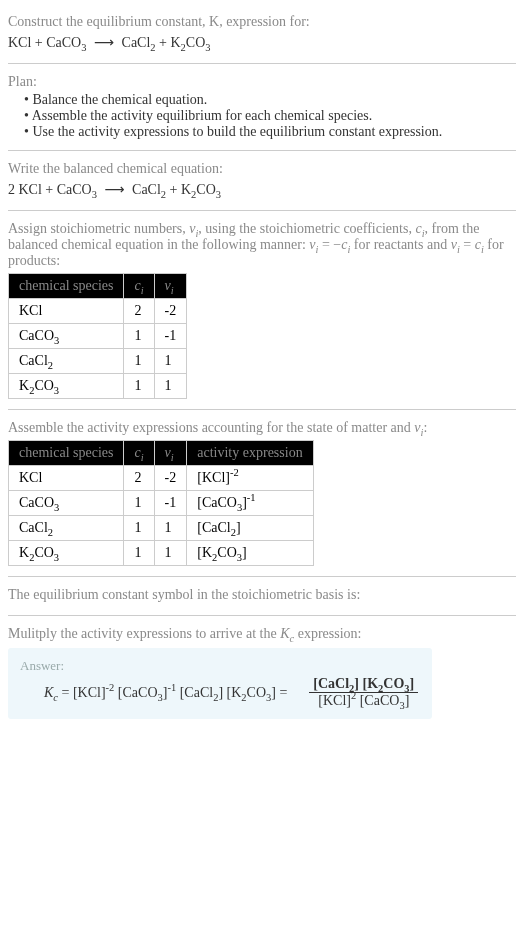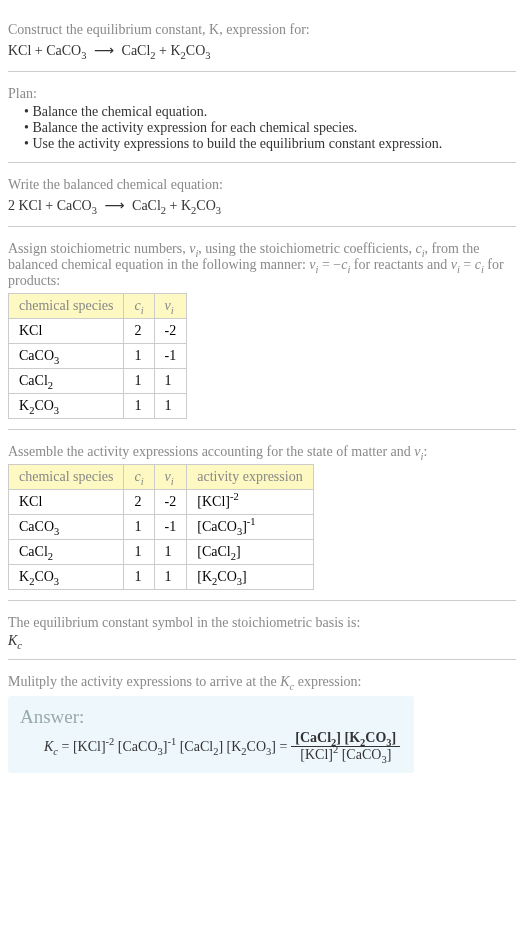--- a/index.html
+++ b/index.html
@@ -6,21 +6,20 @@
     margin: 0;
     padding: 8px;
     font-family: Georgia, 'Times New Roman', serif;
     font-size: 14px;
     color: #333;
     background: #fff;
     width: 508px;
   }
   .section {
     padding: 6px 0;
-    margin-top: 8px;
   }
   .divider {
     border-top: 1px solid #ccc;
     margin: 4px 0;
   }
   .prompt {
     color: #8a8a8a;
     margin-bottom: 2px;
   }
   .equation {
@@ -54,35 +53,35 @@
     margin-top: 4px;
   }
   th, td {
     border: 1px solid #ccc;
     padding: 4px 10px;
     text-align: left;
     font-weight: normal;
     color: #000000;
   }
   th {
-    background: #fef9c3;
+    background: #000000;
     color: #888;
   }
   .italic { font-style: italic; }
   .answerbox {
     background: #eef7fb;
     padding: 10px 12px;
     border-radius: 3px;
     margin-top: 4px;
     display: inline-block;
     max-width: 420px;
   }
   .answerbox .label {
     color: #9aa;
-    font-size: 19px;
+    font-size: 13px;
     margin-bottom: 2px;
   }
   .frac {
     display: inline-block;
     vertical-align: middle;
     text-align: center;
     padding: 0 2px;
   }
   .frac .num {
     display: block;
@@ -91,38 +90,38 @@
     font-weight: bold;
   }
   .frac .den {
     display: block;
     padding: 0 4px;
   }
   .eqline {
     display: flex;
     align-items: center;
     flex-wrap: wrap;
-    gap: 2px;
+    gap: 20px;
     padding-left: 24px;
   }
 </style>
 </head>
 <body>
 
 <div class="section">
   <div class="prompt">Construct the equilibrium constant, K, expression for:</div>
   <div class="equation">KCl + CaCO<sub>3</sub> <span class="arrow">⟶</span> CaCl<sub>2</sub> + K<sub>2</sub>CO<sub>3</sub></div>
 </div>
 <div class="divider"></div>
 
 <div class="section">
   <div class="prompt">Plan:</div>
   <ul class="plan">
     <li>Balance the chemical equation.</li>
-    <li>Balance the activity expression for each chemical species.</li>
+    <li>Assemble the activity equilibrium for each chemical species.</li>
     <li>Use the activity expressions to build the equilibrium constant expression.</li>
   </ul>
 </div>
 <div class="divider"></div>
 
 <div class="section">
   <div class="prompt">Write the balanced chemical equation:</div>
   <div class="equation">2 KCl + CaCO<sub>3</sub> <span class="arrow">⟶</span> CaCl<sub>2</sub> + K<sub>2</sub>CO<sub>3</sub></div>
 </div>
 <div class="divider"></div>
@@ -195,21 +194,20 @@
       <td>1</td>
       <td>[K<sub>2</sub>CO<sub>3</sub>]</td>
     </tr>
   </tbody>
     </table>
 </div>
 <div class="divider"></div>
 
 <div class="section">
   <div class="prompt">The equilibrium constant symbol in the stoichiometric basis is:</div>
-  <div><span class="italic">K<sub>c</sub></span></div>
 </div>
 <div class="divider"></div>
 
 <div class="section">
   <div class="prompt">Mulitply the activity expressions to arrive at the <span class="italic">K<sub>c</sub></span> expression:</div>
   <div class="answerbox">
     <div class="label">Answer:</div>
     <div class="eqline">
       <span><span class="italic">K<sub>c</sub></span> = [KCl]<sup>-2</sup> [CaCO<sub>3</sub>]<sup>-1</sup> [CaCl<sub>2</sub>] [K<sub>2</sub>CO<sub>3</sub>] =</span>
       <span class="frac">

